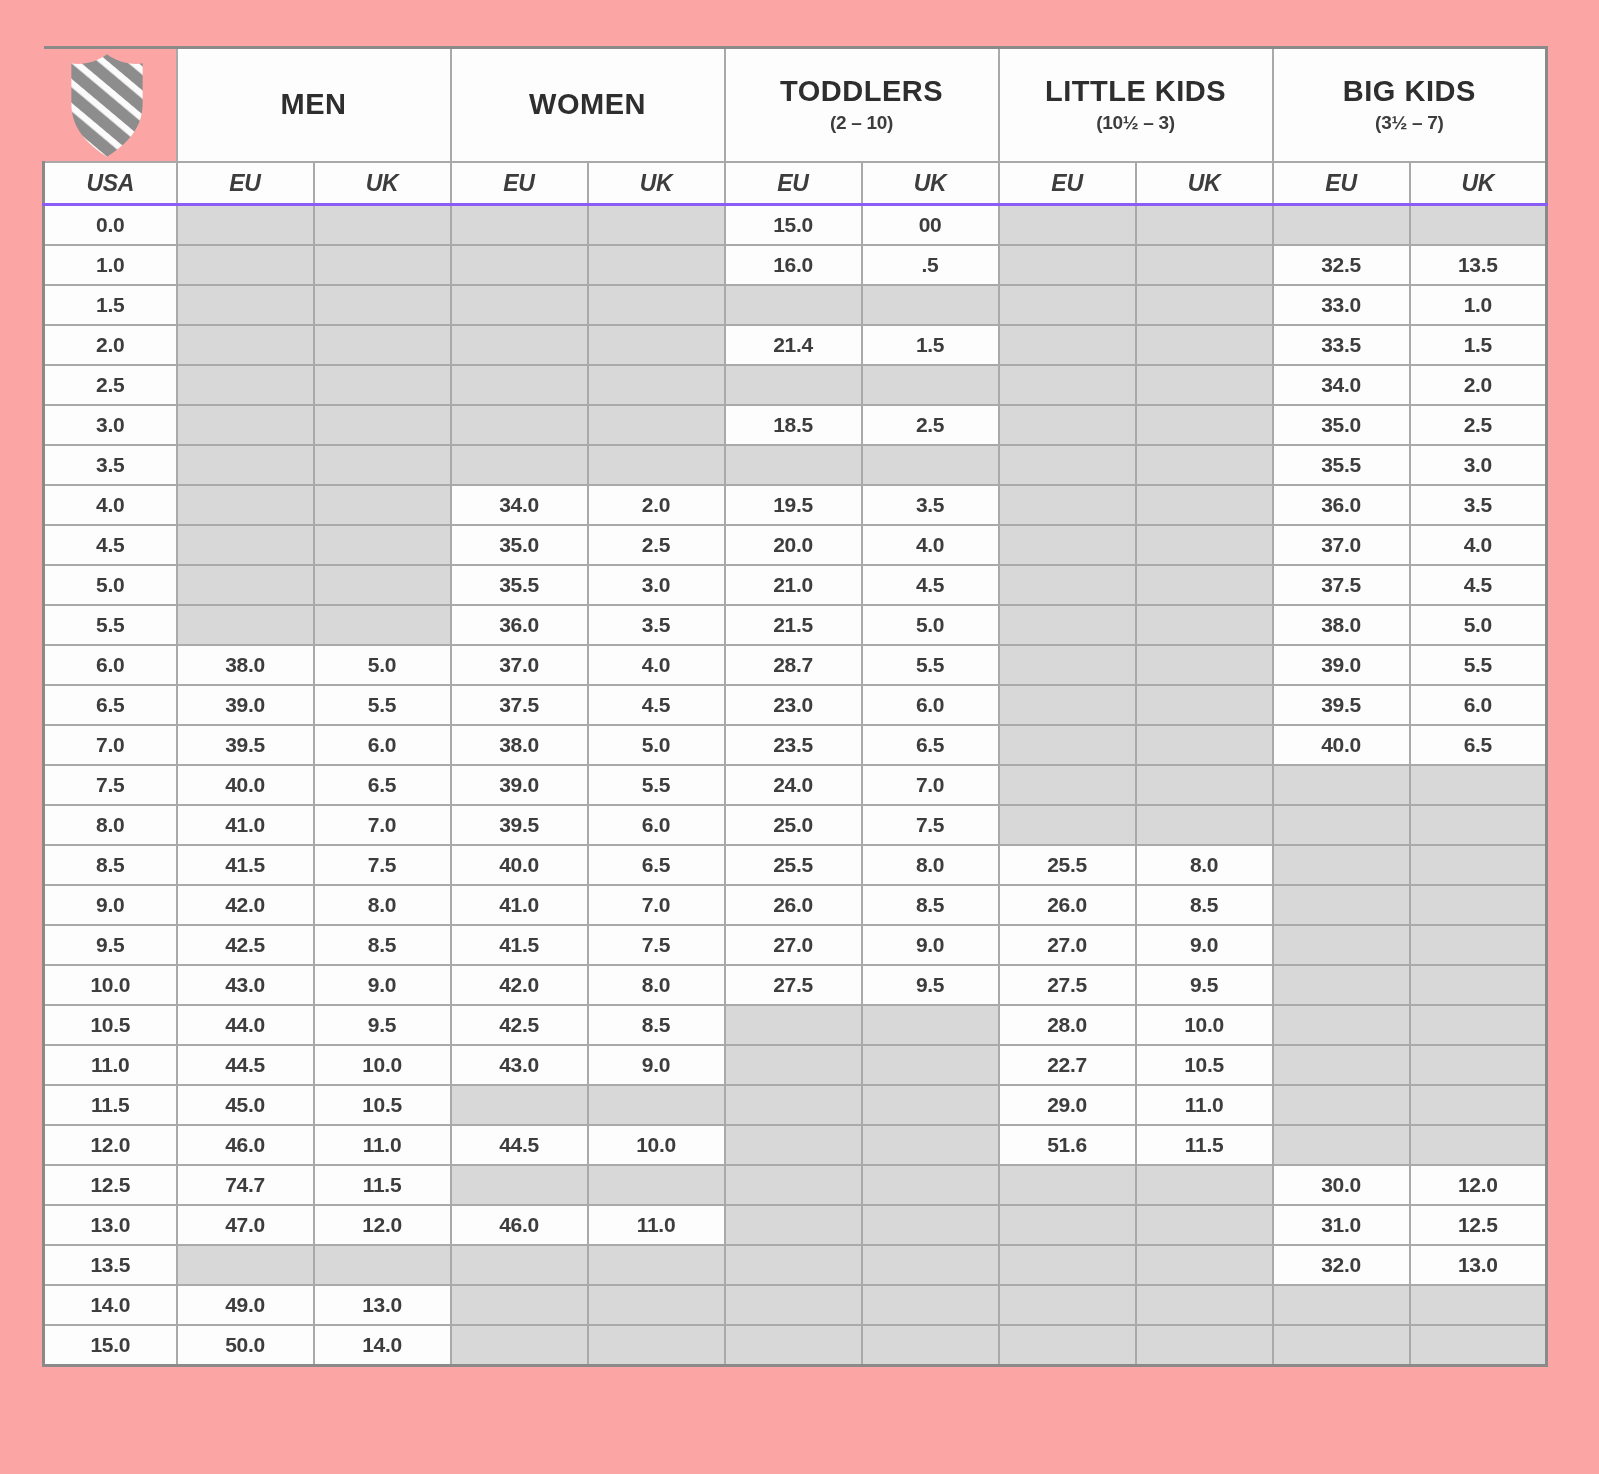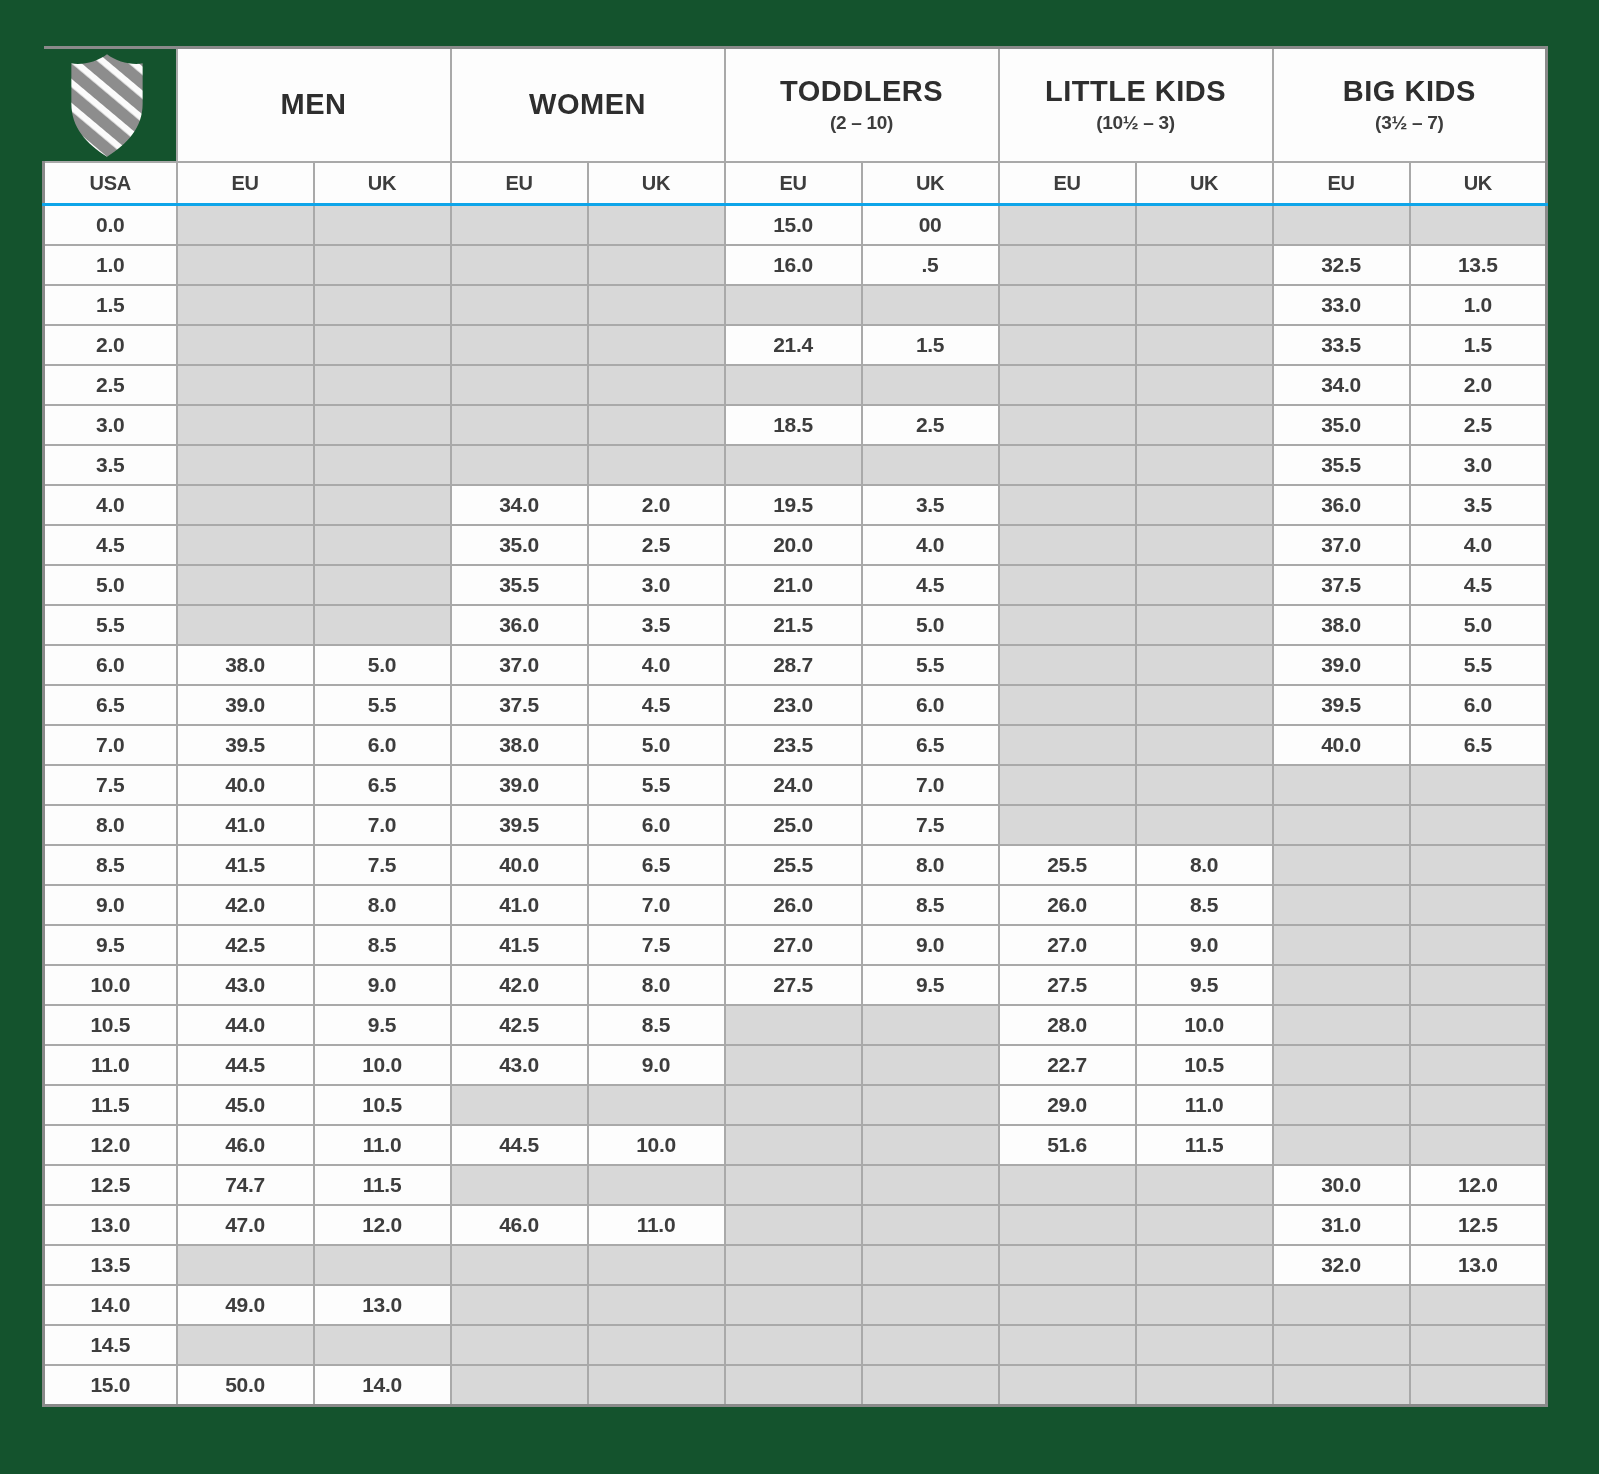--- a/index.html
+++ b/index.html
@@ -1,17 +1,17 @@
 <!DOCTYPE html>
 <html><head>
 <meta charset="utf-8">
 <style>
   html,body{margin:0;padding:0;}
   body{background:#ffffff;font-family:"Liberation Sans", sans-serif;}
-  .page{position:relative;width:1599px;height:1474px;background:#14532d;overflow:hidden;}
+  .page{position:relative;width:1599px;height:1474px;background:#fca5a5;overflow:hidden;}
 
   .logo{position:absolute;left:68px;top:52px;width:78px;height:108px;}
 
   table.chart{
     position:absolute;left:42px;top:46px;width:1501px;
     border-collapse:collapse;table-layout:fixed;
     color:#3d3d3d;
   }
   .chart th,.chart td{
     border:2px solid #a9a9a9;
@@ -24,21 +24,21 @@
   
   th.spacer{border:none;background:transparent;}
 
   
   tr.group-row th{height:112px;border-top:3px solid #8a8a8a;}
   .glabel{font-size:29px;font-weight:800;color:#2e2e2e;letter-spacing:0.5px;line-height:1.1;}
   .gsub{font-size:19px;font-weight:700;color:#3d3d3d;margin-top:4px;}
   .gsub:empty{display:none;}
 
   
-  tr.sub-row th{height:40px;font-size:20px;border-bottom:3px solid #0ea5e9;}
+  tr.sub-row th{height:40px;font-size:23px;border-bottom:3px solid #8b5cf6;font-style:italic;}
 
   
   tbody td{height:38px;font-size:21px;}
   tbody td.empty{background:#d8d8d8;}
 
   
   .gstart{border-left:3px solid #8a8a8a;}
   tr.sub-row th:first-child, tbody td:first-child{border-left:3px solid #8a8a8a;}
   tr.group-row th:last-child, tr.sub-row th:last-child, tbody td:last-child{border-right:3px solid #8a8a8a;}
   tbody tr:last-child td{border-bottom:3px solid #8a8a8a;}
@@ -471,33 +471,20 @@
           <td class="empty gstart"></td>
           <td class="empty"></td>
           <td class="empty gstart"></td>
           <td class="empty"></td>
           <td class="empty gstart"></td>
           <td class="empty"></td>
           <td class="empty gstart"></td>
           <td class="empty"></td>
         </tr>
         <tr>
-          <td>14.5</td>
-          <td class="empty gstart"></td>
-          <td class="empty"></td>
-          <td class="empty gstart"></td>
-          <td class="empty"></td>
-          <td class="empty gstart"></td>
-          <td class="empty"></td>
-          <td class="empty gstart"></td>
-          <td class="empty"></td>
-          <td class="empty gstart"></td>
-          <td class="empty"></td>
-        </tr>
-        <tr>
           <td>15.0</td>
           <td class="gstart">50.0</td>
           <td>14.0</td>
           <td class="empty gstart"></td>
           <td class="empty"></td>
           <td class="empty gstart"></td>
           <td class="empty"></td>
           <td class="empty gstart"></td>
           <td class="empty"></td>
           <td class="empty gstart"></td>

